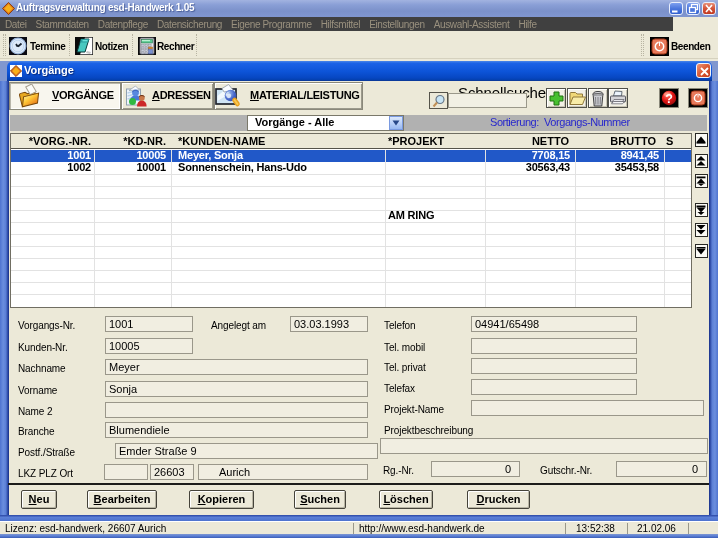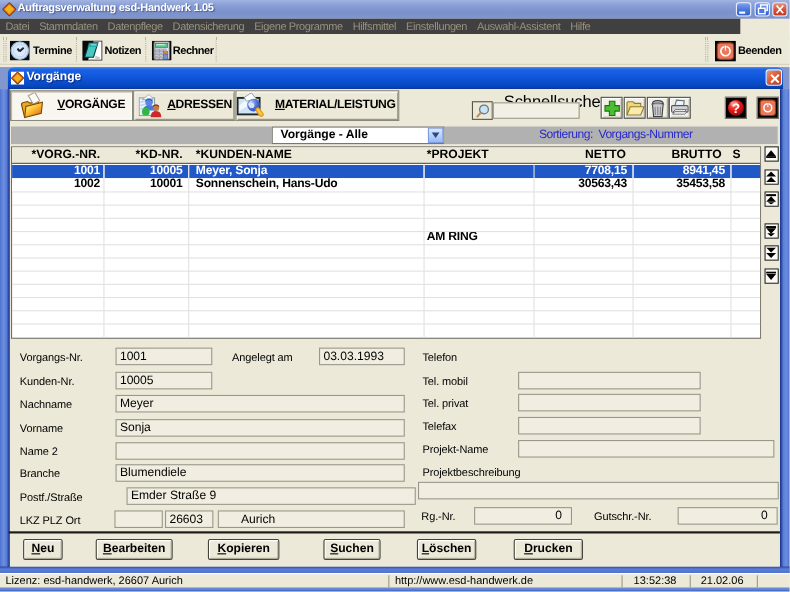--- a/index.html
+++ b/index.html
@@ -412,20 +412,21 @@
   <div class="flbl" style="left:18px;top:426px;">Branche</div>
   <div class="fin" style="left:105px;top:422px;width:263px;">Blumendiele</div>
   <div class="flbl" style="left:18px;top:447px;">Postf./Straße</div>
   <div class="fin" style="left:115px;top:443px;width:263px;">Emder Straße 9</div>
   <div class="flbl" style="left:18px;top:468px;">LKZ PLZ Ort</div>
   <div class="fin" style="left:104px;top:464px;width:44px;"></div>
   <div class="fin" style="left:150px;top:464px;width:44px;">26603</div>
   <div class="fin" style="left:198px;top:464px;width:170px;padding-left:20px;">Aurich</div>
 
   <div class="flbl" style="left:384px;top:320px;">Telefon</div>
+  <div class="fin" style="left:471px;top:316px;width:166px;">04941/65498</div>
   <div class="flbl" style="left:384px;top:342px;">Tel. mobil</div>
   <div class="fin" style="left:471px;top:338px;width:166px;"></div>
   <div class="flbl" style="left:384px;top:362px;">Tel. privat</div>
   <div class="fin" style="left:471px;top:358px;width:166px;"></div>
   <div class="flbl" style="left:384px;top:383px;">Telefax</div>
   <div class="fin" style="left:471px;top:379px;width:166px;"></div>
   <div class="flbl" style="left:384px;top:404px;">Projekt-Name</div>
   <div class="fin" style="left:471px;top:400px;width:233px;"></div>
   <div class="flbl" style="left:384px;top:425px;">Projektbeschreibung</div>
   <div class="fin" style="left:380px;top:438px;width:328px;"></div>

